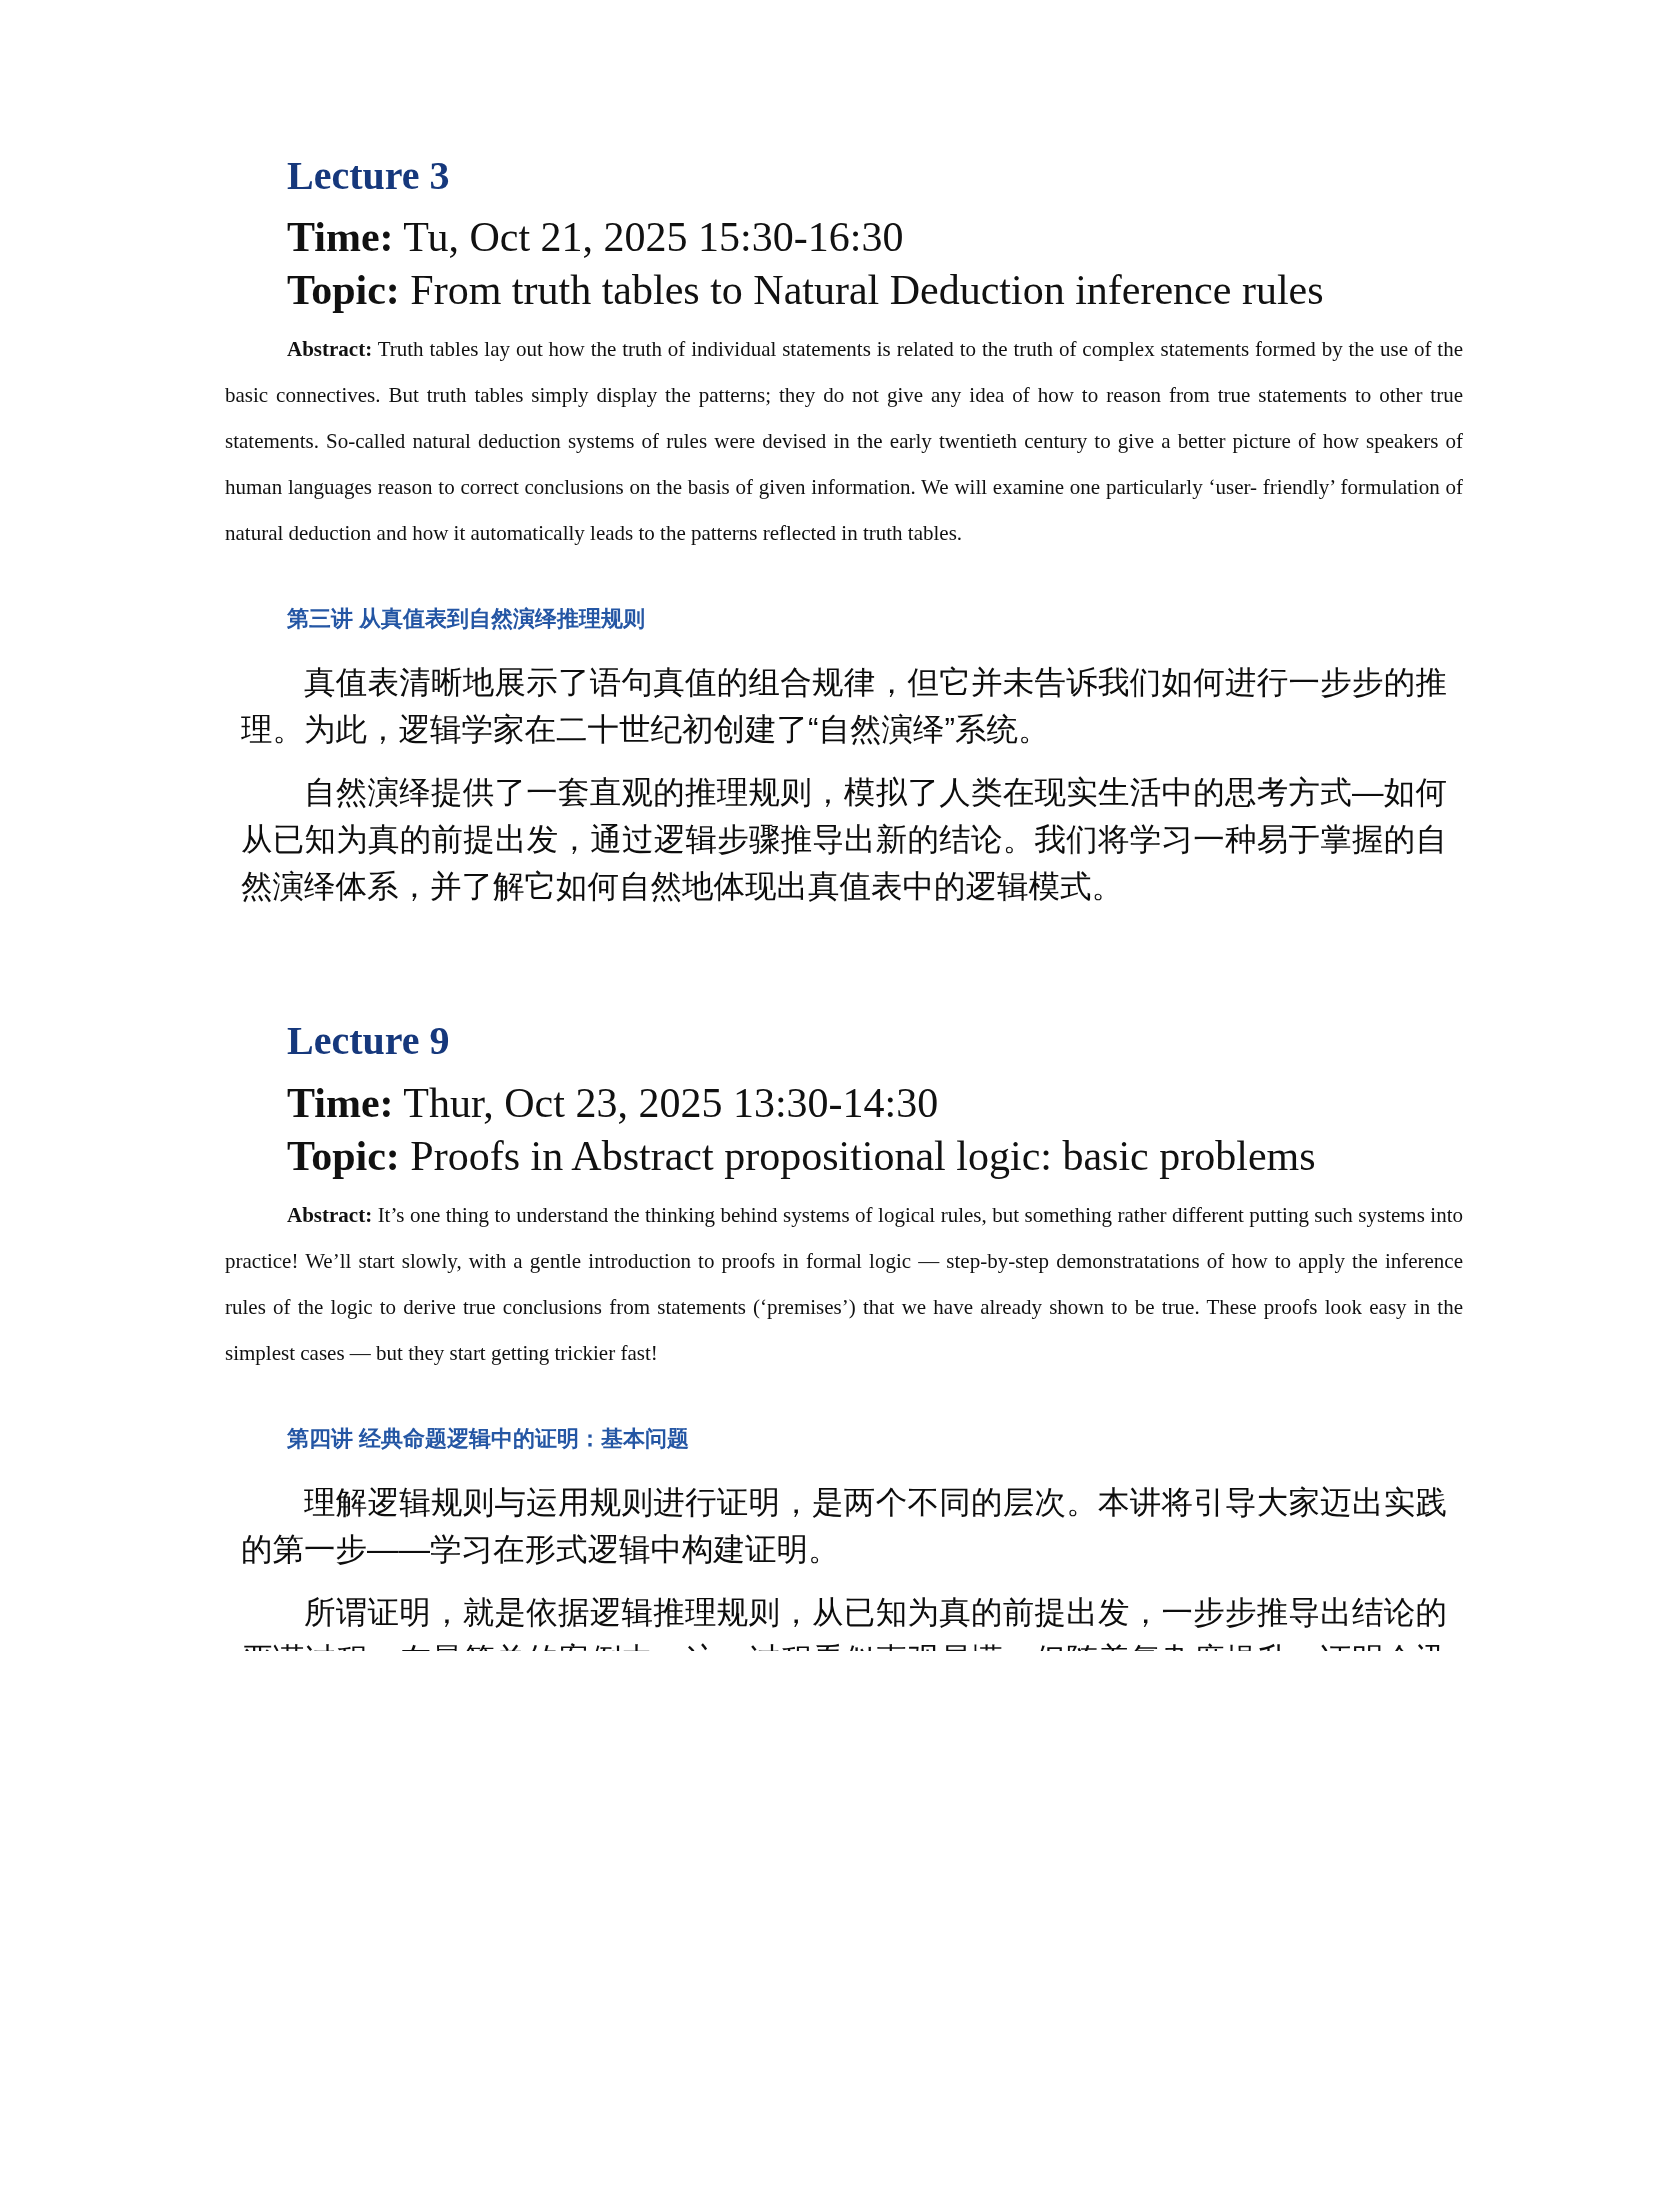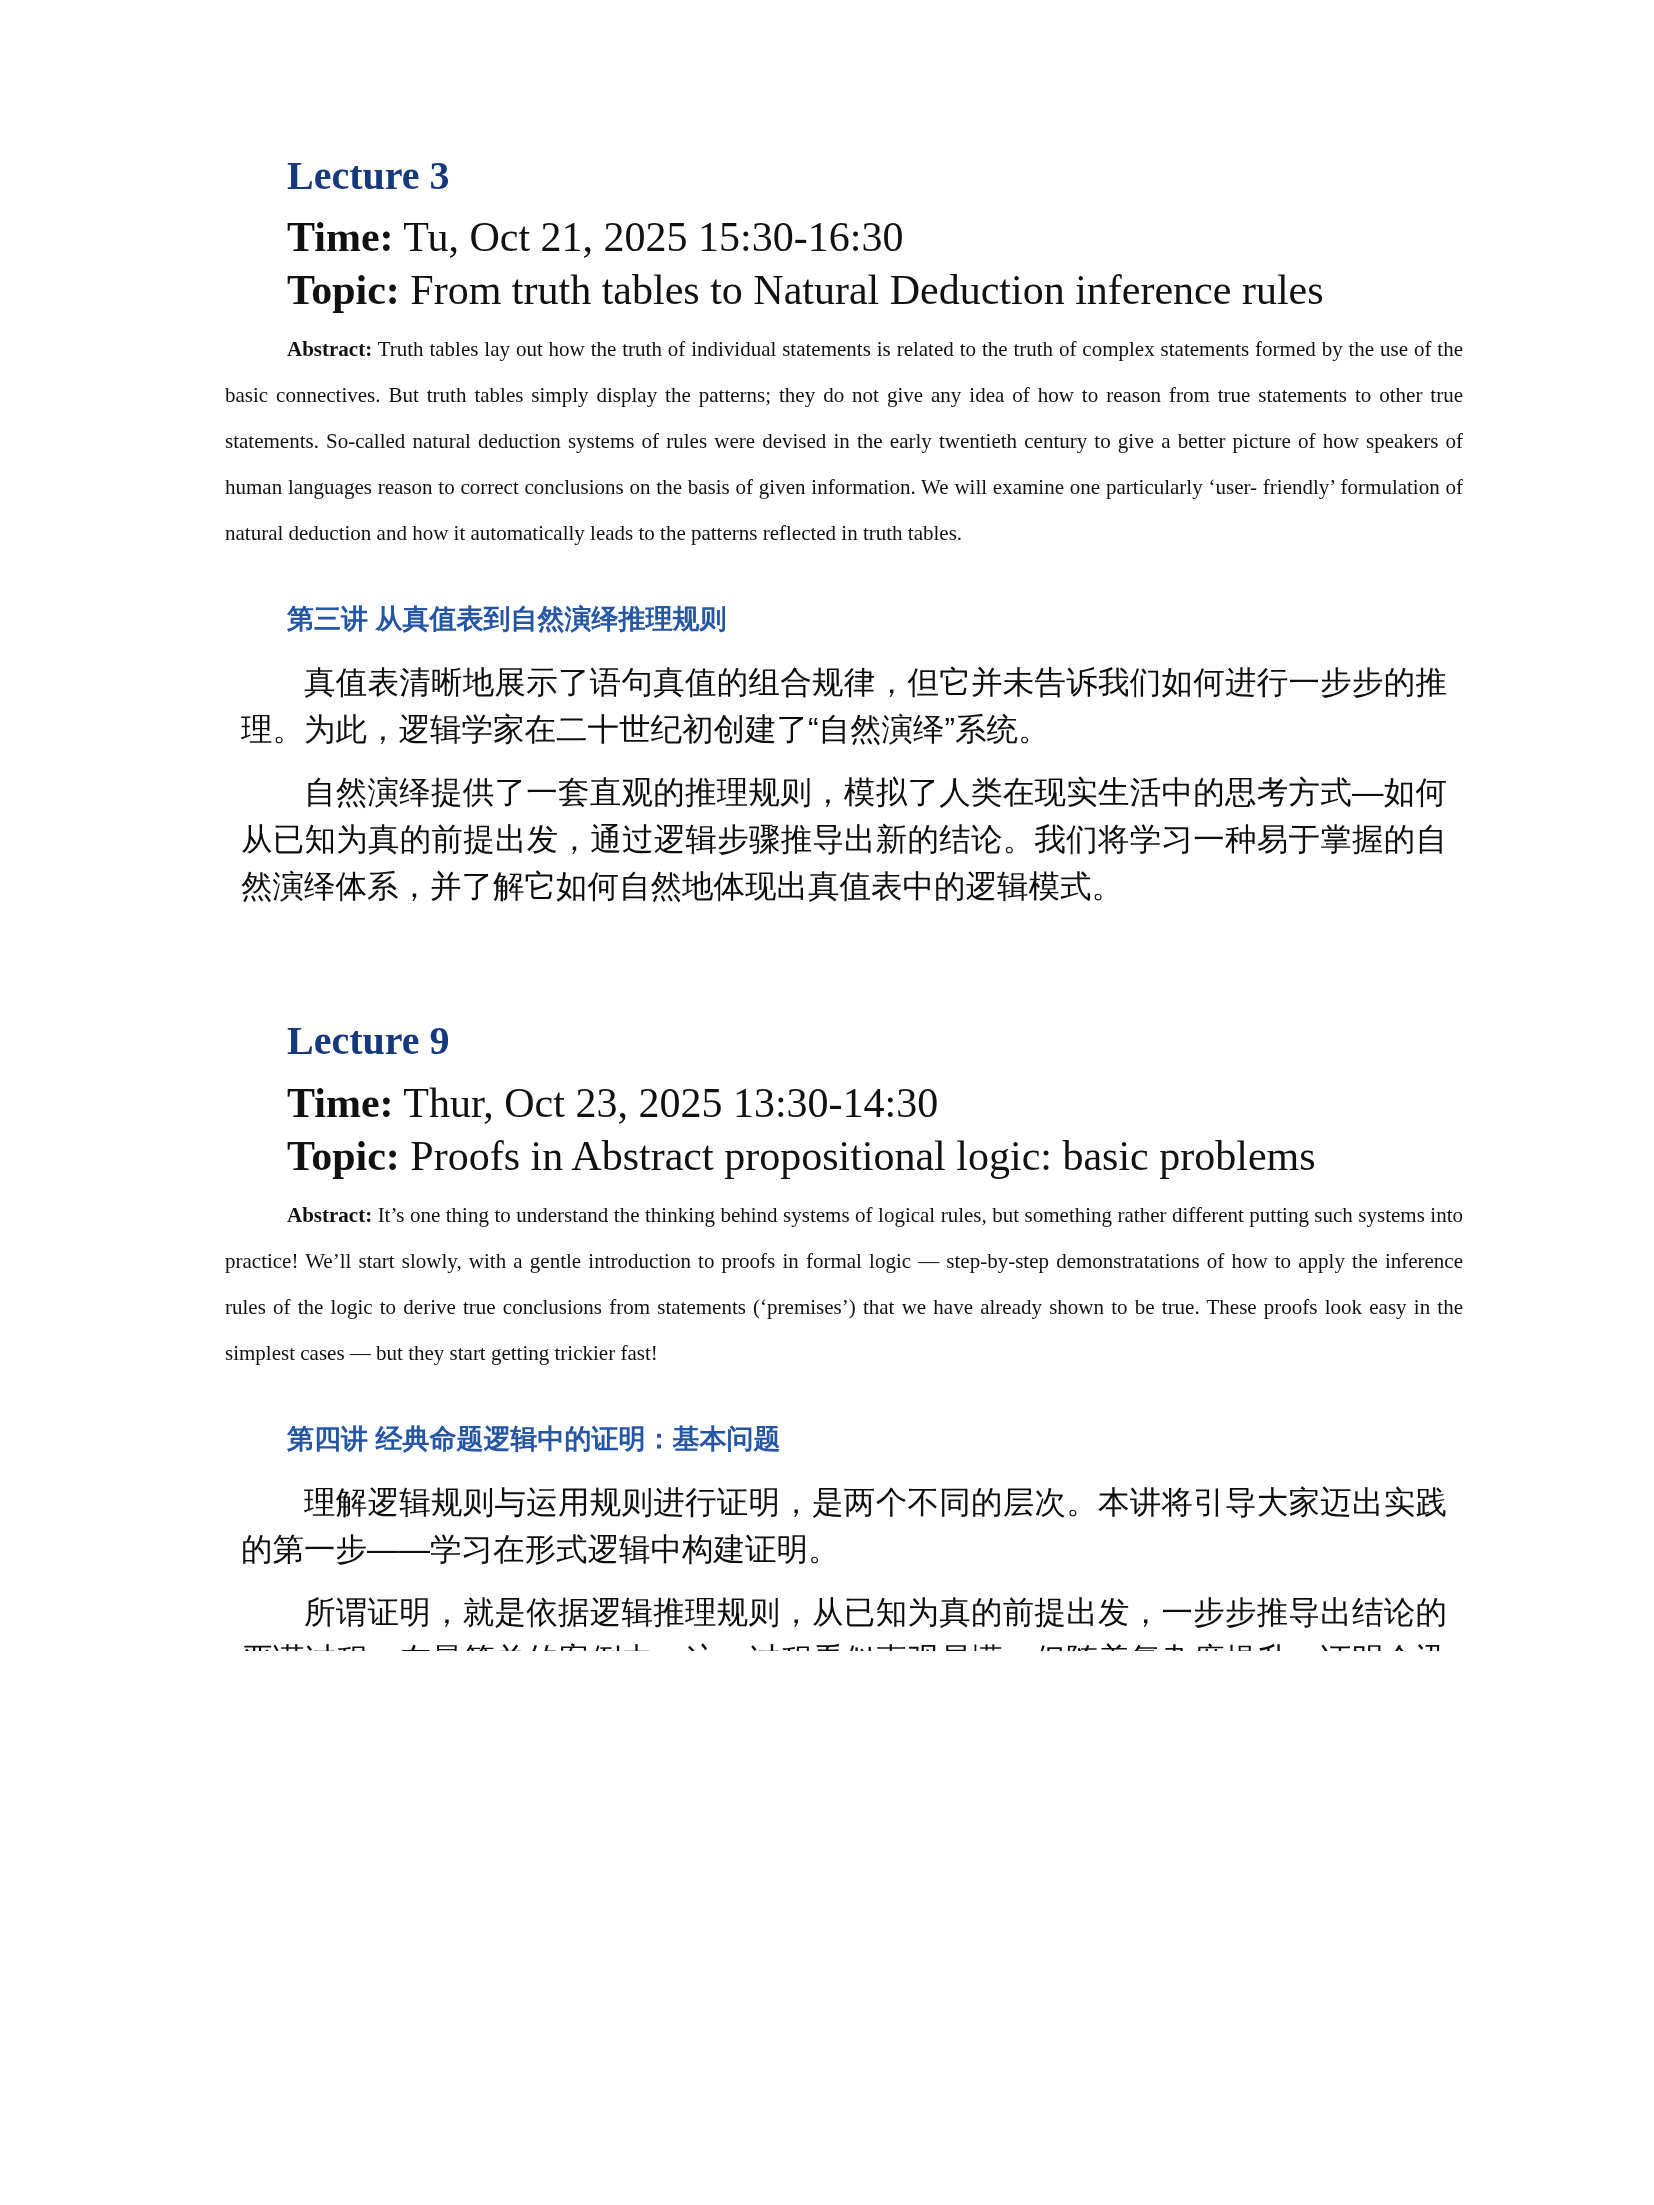--- a/index.html
+++ b/index.html
@@ -42,21 +42,21 @@
   p.abstract {
     font-size: 21px;
     line-height: 46px;
     margin: 9px 0 0 0;
     text-indent: 62px;
     text-align: justify;
   }
   p.abstract b { font-weight: bold; }
   h3.cn-title {
     font-family: "Liberation Sans", sans-serif;
-    font-size: 27px;
+    font-size: 22px;
     line-height: 48px;
     font-weight: bold;
     color: #2456a4;
     margin: 39px 0 1.6px 62px;
   }
   p.cn {
     font-family: "Liberation Sans", sans-serif;
     font-size: 31.5px;
     line-height: 47px;
     margin: 16px;

